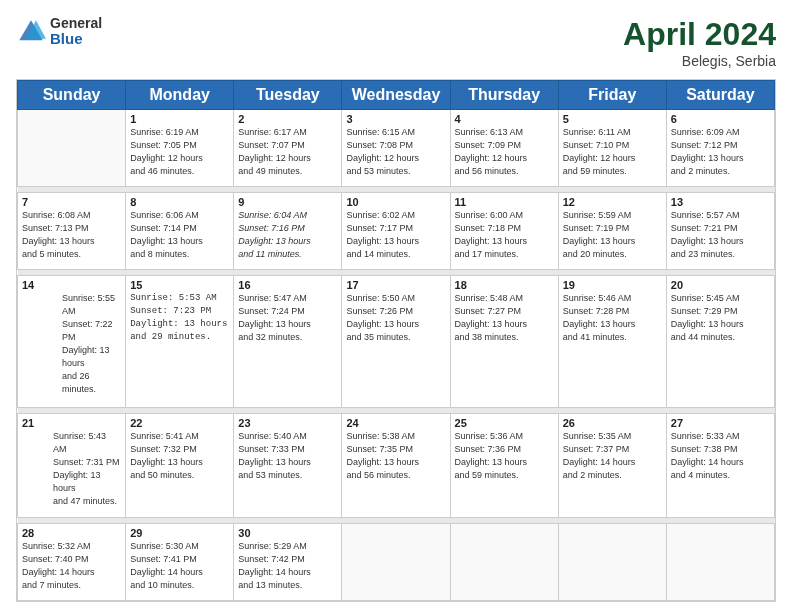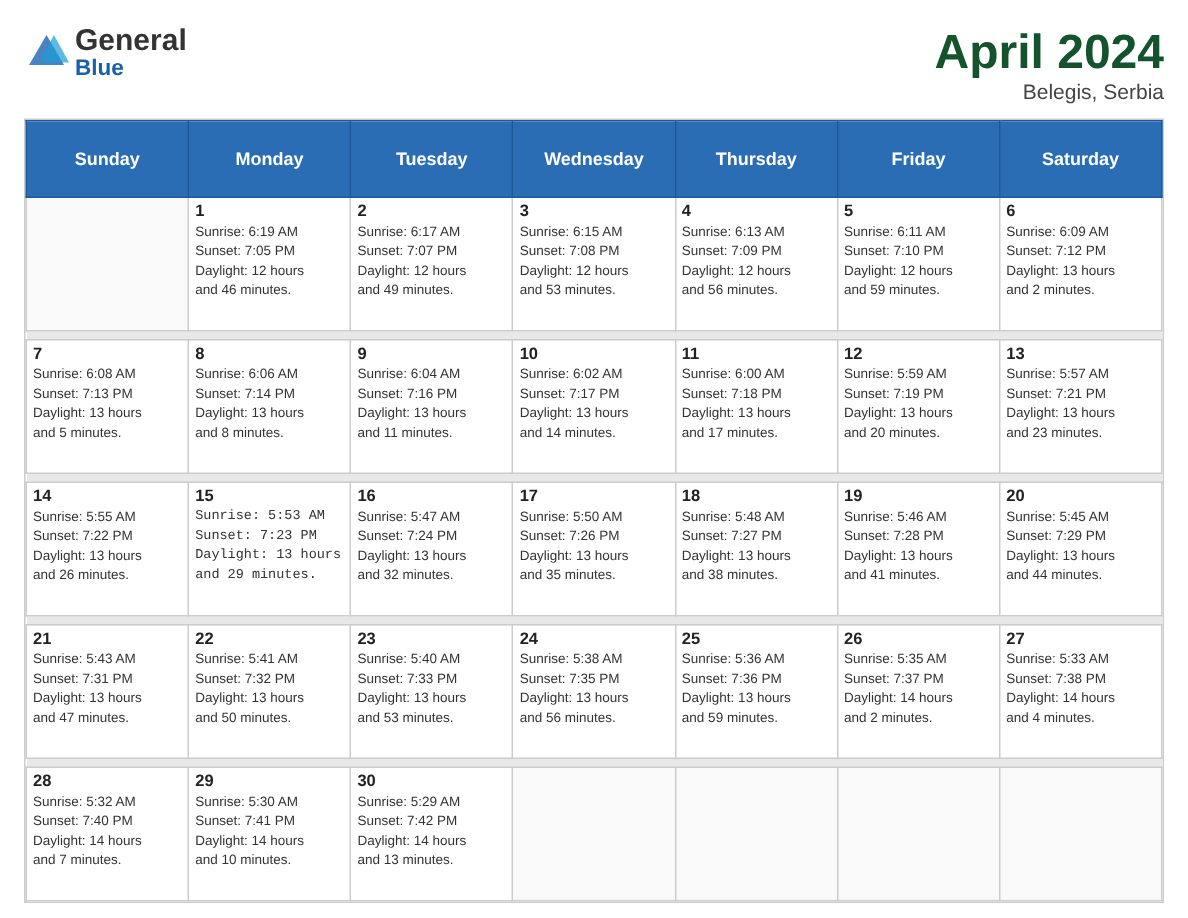--- a/index.html
+++ b/index.html
@@ -27,21 +27,21 @@
       display: flex;
       align-items: center;
       gap: 4px;
     }
     .logo-text {
       display: flex;
       flex-direction: column;
       line-height: 1.1;
     }
     .logo-general {
-      font-size: 20px;
+      font-size: 14px;
       font-weight: bold;
       color: #333;
     }
     .logo-blue {
       font-size: 15px;
       font-weight: bold;
       color: #1a5fa8;
     }
     .logo-icon {
       width: 30px;
@@ -67,23 +67,23 @@
     }
     .calendar table {
       width: 100%;
       border-collapse: collapse;
       height: 100%;
     }
     .day-header {
       background-color: #2a6db5;
       color: #fff;
       text-align: center;
-      font-size: 12px;
-      font-weight: bold;
-      padding: 18px 2px;
+      font-size: 16px;
+      font-weight: bold;
+      padding: 5px 2px;
       border: 1px solid #1e5a9a;
     }
     .day-cell {
       vertical-align: top;
       border: 1px solid #ccc;
       padding: 3px 4px;
       font-size: 9.5px;
       color: #333;
       width: calc(100% / 7);
       background: #fff;
@@ -201,21 +201,21 @@
             </td>
             <td class="day-cell">
               <span class="day-num">8</span>
               <div class="day-info" style="white-space: pre-line;">Sunrise: 6:06 AM
 Sunset: 7:14 PM
 Daylight: 13 hours
 and 8 minutes.</div>
             </td>
             <td class="day-cell">
               <span class="day-num">9</span>
-              <div class="day-info" style="white-space: pre-line;">Sunrise: 6:04 AM
+              <div class="day-info" style="white-space: pre-line; font-style: italic;">Sunrise: 6:04 AM
 Sunset: 7:16 PM
 Daylight: 13 hours
 and 11 minutes.</div>
             </td>
             <td class="day-cell">
               <span class="day-num">10</span>
               <div class="day-info" style="white-space: pre-line;">Sunrise: 6:02 AM
 Sunset: 7:17 PM
 Daylight: 13 hours
 and 14 minutes.</div>
@@ -241,21 +241,21 @@
 Daylight: 13 hours
 and 23 minutes.</div>
             </td>
           </tr>
           <tr>
             <td colspan="7" class="row-divider"></td>
           </tr>
           <tr>
             <td class="day-cell">
               <span class="day-num">14</span>
-              <div class="day-info" style="white-space: pre-line;">Sunrise: 5:55 AM
+              <div class="day-info" style="white-space: pre-line; margin-left: 40px;">Sunrise: 5:55 AM
 Sunset: 7:22 PM
 Daylight: 13 hours
 and 26 minutes.</div>
             </td>
             <td class="day-cell">
               <span class="day-num">15</span>
               <div class="day-info" style="white-space: pre-line; font-family: Liberation Mono, monospace;">Sunrise: 5:53 AM
 Sunset: 7:23 PM
 Daylight: 13 hours
 and 29 minutes.</div>
@@ -295,21 +295,21 @@
 Daylight: 13 hours
 and 44 minutes.</div>
             </td>
           </tr>
           <tr>
             <td colspan="7" class="row-divider"></td>
           </tr>
           <tr>
             <td class="day-cell">
               <span class="day-num">21</span>
-              <div class="day-info" style="white-space: pre-line;">Sunrise: 5:43 AM
+              <div class="day-info" style="white-space: pre-line; margin-left: 31px;">Sunrise: 5:43 AM
 Sunset: 7:31 PM
 Daylight: 13 hours
 and 47 minutes.</div>
             </td>
             <td class="day-cell">
               <span class="day-num">22</span>
               <div class="day-info" style="white-space: pre-line;">Sunrise: 5:41 AM
 Sunset: 7:32 PM
 Daylight: 13 hours
 and 50 minutes.</div>

